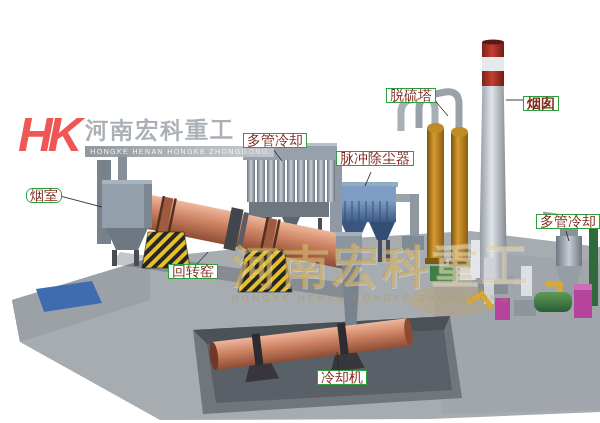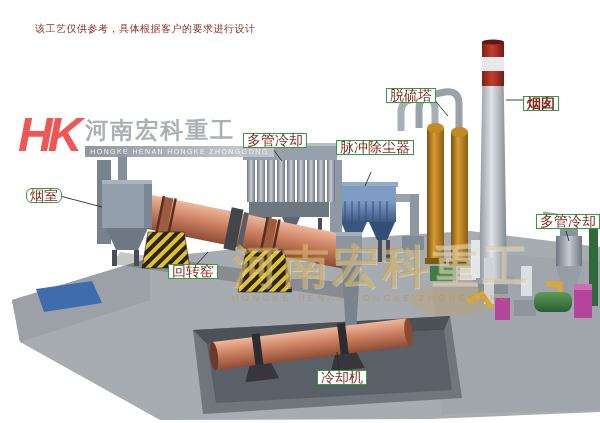--- a/index.html
+++ b/index.html
@@ -240,39 +240,38 @@
       <line x1="196" y1="265" x2="208" y2="252"></line>
       <line x1="273" y1="149" x2="282" y2="161"></line>
       <line x1="371" y1="172" x2="365" y2="186"></line>
       <line x1="432" y1="97" x2="448" y2="116"></line>
       <line x1="523" y1="100" x2="506" y2="100"></line>
       <line x1="566" y1="231" x2="569" y2="241"></line>
       <line x1="339" y1="371" x2="337" y2="352"></line>
     </g>
   </svg>
 
-  <div class="disclaimer">该工艺仅供参考，具体根据客户的要求进行设计</div>
 
   <div class="logo">
     <div class="logo-hk">HK</div>
     <div class="logo-text">
       <div class="logo-cn">河南宏科重工</div>
       <div class="logo-en">HONGKE HENAN HONGKE ZHONGGONG</div>
     </div>
   </div>
 
   <div class="wm">
     <div class="wm-cn">
       <span>河南宏科</span><span class="wm-cn2">重工</span>
     </div>
     <div class="wm-en">HONGKE HENAN HONGKE ZHONGGONG</div>
   </div>
 
   <div class="lbl" style="left:26px; top:188px;border-radius:6px;">烟室</div>
   <div class="lbl" style="left:168px; top:264px;">回转窑</div>
   <div class="lbl" style="left:243px; top:133px;">多管冷却</div>
-  <div class="lbl" style="left:336px; top:140px;font-family:Liberation Serif, serif;">脉冲除尘器</div>
+  <div class="lbl" style="left:336px; top:151px;font-family:Liberation Serif, serif;">脉冲除尘器</div>
   <div class="lbl" style="left:386px; top:88px;">脱硫塔</div>
   <div class="lbl" style="left:523px; top:96px;font-weight:bold;">烟囱</div>
   <div class="lbl" style="left:536px; top:214px;">多管冷却</div>
   <div class="lbl" style="left:317px; top:370px;">冷却机</div>
 
 </div>
 
 </body></html>

